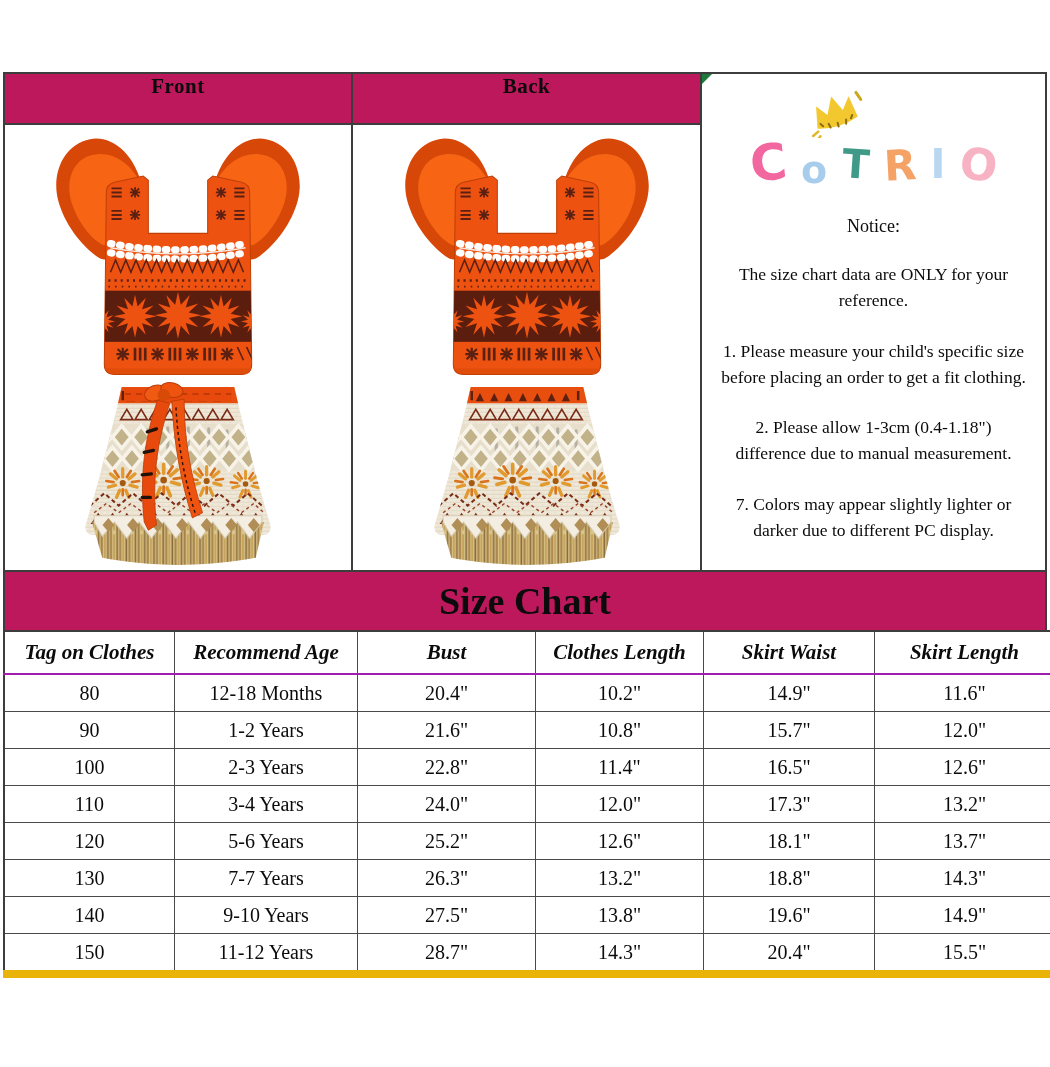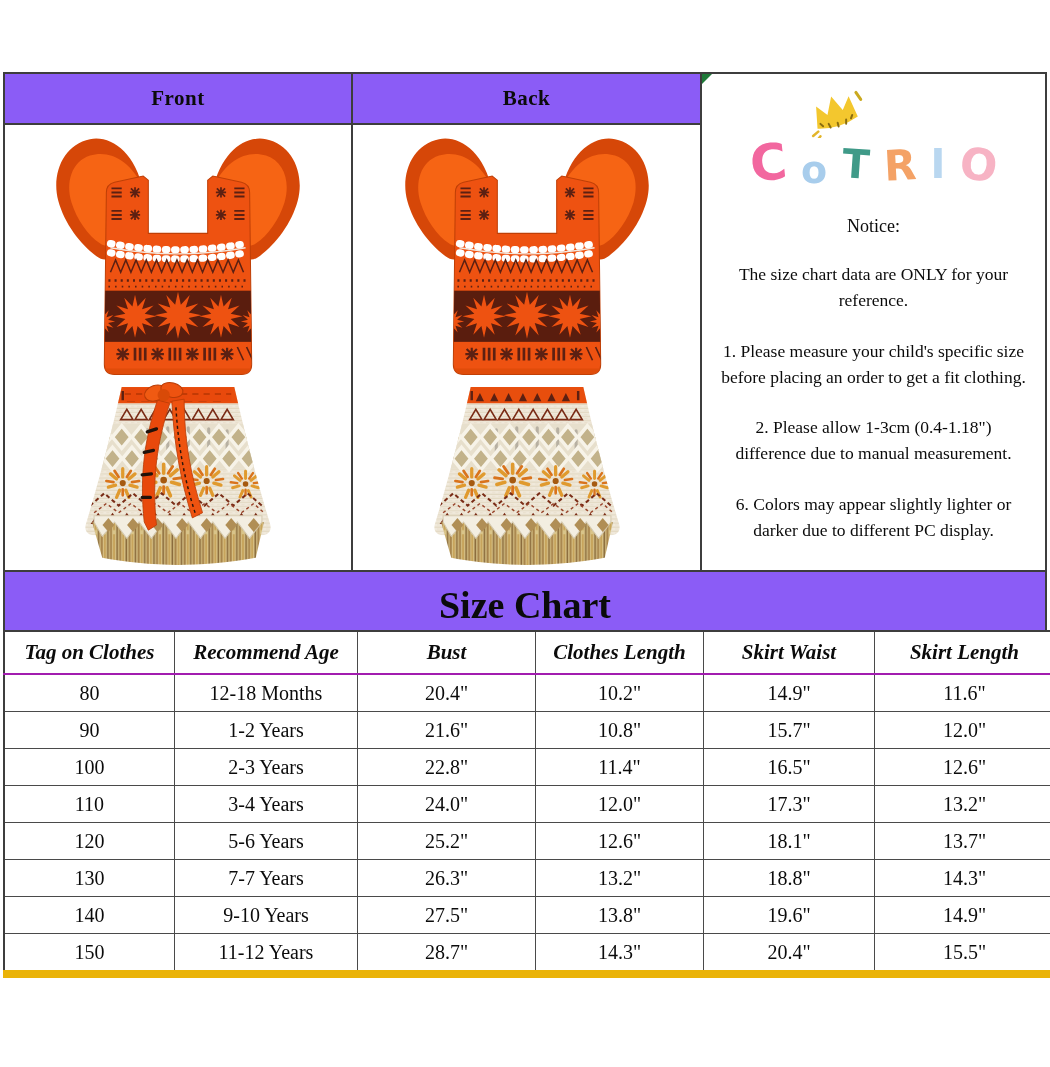--- a/index.html
+++ b/index.html
@@ -1,20 +1,20 @@
 <!DOCTYPE html>
 <html><head>
 <meta charset="utf-8">
 <style>
   html,body{margin:0;padding:0;}
   body{width:1050px;height:1067px;position:relative;background:#ffffff;
        font-family:"Liberation Serif",serif;color:#0b0b0b;overflow:hidden;}
   .abs{position:absolute;box-sizing:border-box;}
   .cell{border:2px solid #3d3d3d;background:#fff;}
-  .graybar{background:#8b5cf6;display:flex;align-items:center;justify-content:center;}
+  .graybar{background:#be185d;display:flex;align-items:flex-start;justify-content:center;}
   .hdr-label{font-weight:bold;font-size:21px;letter-spacing:.5px;}
   
   #hdr-front{left:3px;top:72px;width:350px;height:53px;}
   #hdr-back{left:351px;top:72px;width:351px;height:53px;}
   #cell-front{left:3px;top:123px;width:350px;height:449px;display:flex;align-items:flex-start;justify-content:center;}
   #cell-back{left:351px;top:123px;width:351px;height:449px;display:flex;align-items:flex-start;justify-content:center;}
   #panel-right{left:700px;top:72px;width:347px;height:500px;padding:10px 16px 0 16px;text-align:center;}
   .dress{width:268px;height:438px;margin-top:4px;}
   
   #logo{position:relative;height:112px;margin-top:6px;}
@@ -274,21 +274,21 @@
       <span class="bl2">T</span>
       <span class="bl3">R</span>
       <span class="bl4">I</span>
       <span class="bl5">O</span>
     </div>
   </div>
   <div class="notice-title">Notice:</div>
   <div class="notice-p">The size chart data are ONLY for your reference.</div>
   <div class="notice-p">1. Please measure your child's specific size before placing an order to get a fit clothing.</div>
   <div class="notice-p">2. Please allow 1-3cm (0.4-1.18") difference due to manual measurement.</div>
-  <div class="notice-p">6. Colors may appear slightly lighter or darker due to different PC display.</div>
+  <div class="notice-p">7. Colors may appear slightly lighter or darker due to different PC display.</div>
 </div>
 <div class="abs" id="marker"></div>
 
 <div class="abs cell graybar" id="size-band">
   <span class="t">Size Chart</span>
 </div>
 
 <table id="size-table">
   <thead>
     <tr>

